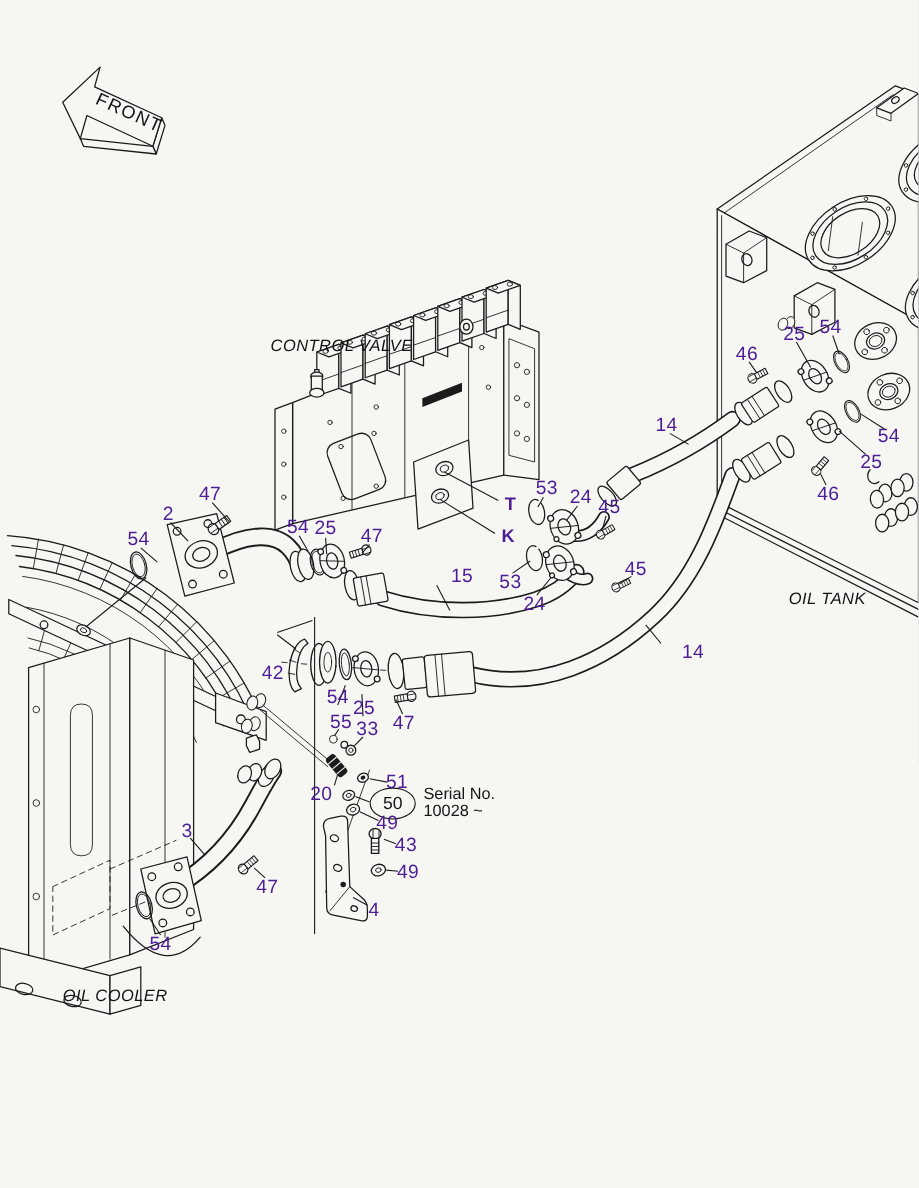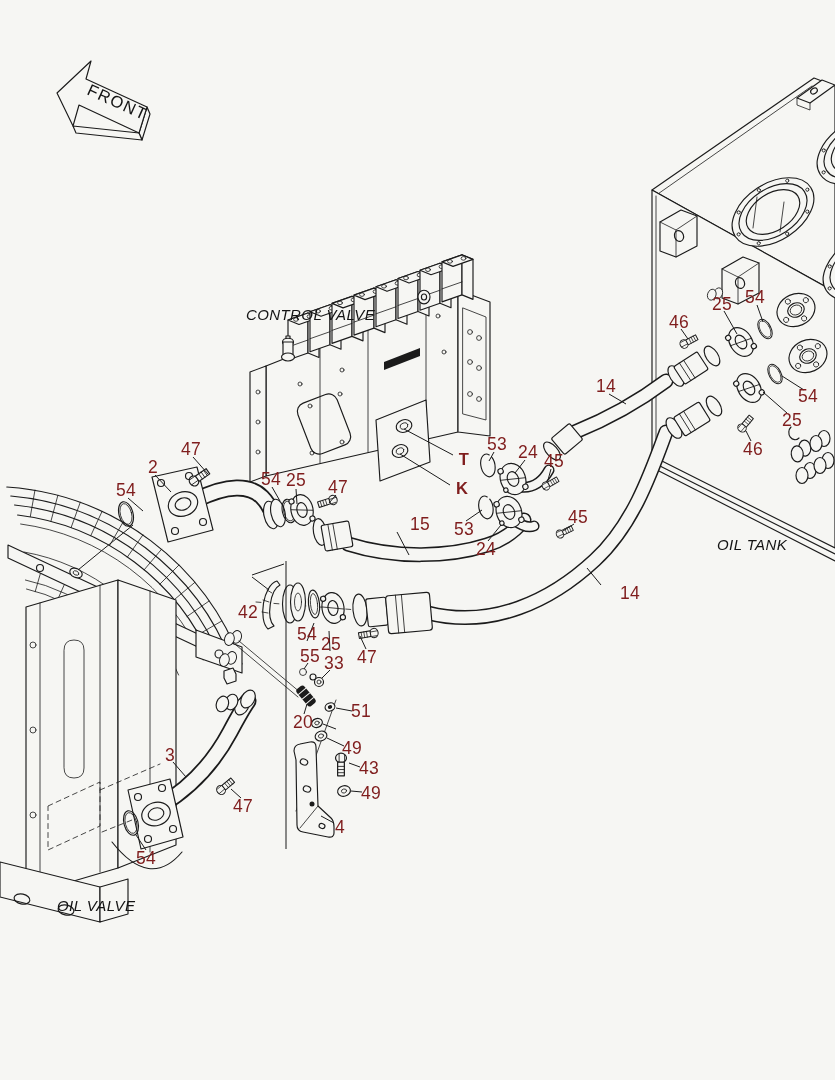--- a/index.html
+++ b/index.html
@@ -17,21 +17,21 @@
   .dash{stroke-dasharray:5 4;}
   .hoseO{fill:none;stroke:#1b1b1b;stroke-width:15;stroke-linecap:round;}
   .hoseI{fill:none;stroke:#f6f6f3;stroke-width:12;stroke-linecap:round;}
   .pipeO{fill:none;stroke:#1b1b1b;stroke-width:17;stroke-linecap:round;}
   .pipeI{fill:none;stroke:#f6f6f3;stroke-width:13.5;stroke-linecap:round;}
   .tubeO{fill:none;stroke:#1b1b1b;stroke-width:11;stroke-linecap:round;}
   .tubeI{fill:none;stroke:#f6f6f3;stroke-width:8;stroke-linecap:round;}
   
   .callout{
     position:absolute;transform:translate(-50%,-50%);
-    font-size:17.5px;letter-spacing:.3px;white-space:nowrap;color:#7f1d1d;
+    font-size:17.5px;letter-spacing:.3px;white-space:nowrap;color:#4c1d95;
   }
   .port{font-weight:bold;font-size:16.5px;}
   .sec-label{position:absolute;font-size:15px;letter-spacing:.4px;white-space:nowrap;font-style:italic;}
   .lbl-cv{left:246px;top:306px;}
   .lbl-ot{left:717px;top:536px;}
   .lbl-oc{left:57px;top:897px;}
   .serial{position:absolute;left:336px;top:714px;display:flex;align-items:center;gap:7px;}
   .badge{
     display:inline-block;width:40px;height:27px;border:1.7px solid #141414;border-radius:50%;
     text-align:center;line-height:27px;font-size:16px;
@@ -424,22 +424,29 @@
   <g>
     <path class="fb" d="M 139,133 L 147,107 L 150,114 L 142,140 Z"></path>
     <path class="fb" d="M 73,126 L 139,133 L 142,140 L 76,133 Z"></path>
     <path class="fb" d="M 57,93 L 91,61 L 86,79 L 147,107 L 139,133 L 79,105 L 73,126 Z"></path>
     <text class="front-txt" transform="translate(86,94) rotate(24.5)">FRONT</text>
   </g>
 </svg>
 
   <div class="sec-label lbl-cv">CONTROL VALVE</div>
   <div class="sec-label lbl-ot">OIL TANK</div>
-  <div class="sec-label lbl-oc">OIL VALVE</div>
-
+  <div class="sec-label lbl-oc">OIL COOLER</div>
+
+  <div class="serial">
+    <span class="badge">50</span>
+    <span class="serial-text">
+      <span>Serial No.</span><br>
+      <span>10028 ~</span>
+    </span>
+  </div>
 
   <div>
       <span class="callout" style="left: 191px; top: 449px;">47</span>
       <span class="callout" style="left: 153px; top: 467px;">2</span>
       <span class="callout" style="left: 126px; top: 490px;">54</span>
       <span class="callout" style="left: 271px; top: 479px;">54</span>
       <span class="callout" style="left: 296px; top: 480px;">25</span>
       <span class="callout" style="left: 338px; top: 487px;">47</span>
       <span class="callout" style="left: 396px; top: 524px; margin-left: 24px;">15</span>
       <span class="callout" style="left: 497px; top: 444px;">53</span>
@@ -455,21 +462,21 @@
       <span class="callout" style="left: 755px; top: 297px;">54</span>
       <span class="callout" style="left: 808px; top: 396px;">54</span>
       <span class="callout" style="left: 792px; top: 420px;">25</span>
       <span class="callout" style="left: 753px; top: 449px;">46</span>
       <span class="callout" style="left: 248px; top: 569px; margin-top: 43px;">42</span>
       <span class="callout" style="left: 307px; top: 634px;">54</span>
       <span class="callout" style="left: 331px; top: 644px;">25</span>
       <span class="callout" style="left: 367px; top: 657px;">47</span>
       <span class="callout" style="left: 310px; top: 656px;">55</span>
       <span class="callout" style="left: 334px; top: 663px;">33</span>
-      <span class="callout" style="left: 303px; top: 722px;">20</span>
+      <span class="callout" style="left: 292px; top: 722px;">20</span>
       <span class="callout" style="left: 361px; top: 711px;">51</span>
       <span class="callout" style="left: 352px; top: 748px;">49</span>
       <span class="callout" style="left: 369px; top: 768px;">43</span>
       <span class="callout" style="left: 371px; top: 793px;">49</span>
       <span class="callout" style="left: 340px; top: 827px;">4</span>
       <span class="callout" style="left: 170px; top: 755px;">3</span>
       <span class="callout" style="left: 243px; top: 806px;">47</span>
       <span class="callout" style="left: 146px; top: 858px;">54</span>
       <span class="callout port" style="left: 464px; top: 459px;">T</span>
       <span class="callout port" style="left: 462px; top: 488px;">K</span>

